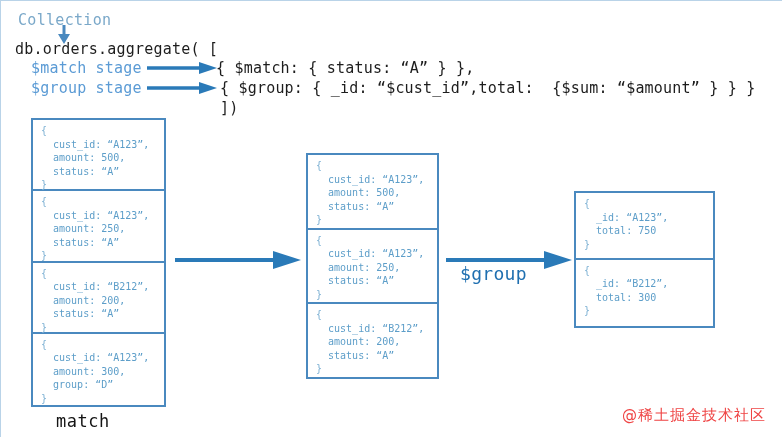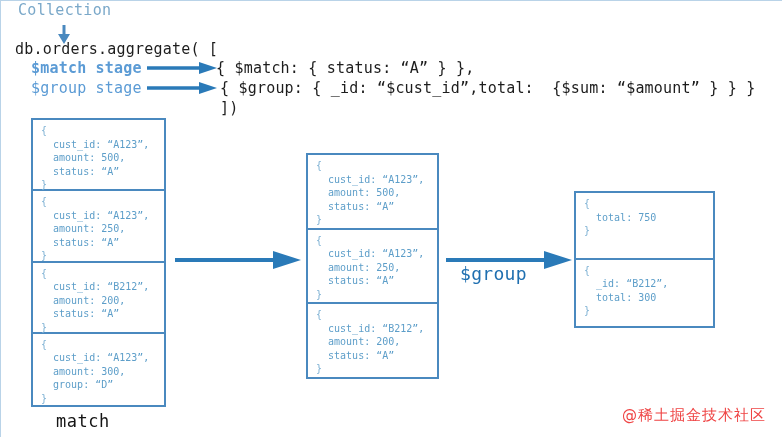--- a/index.html
+++ b/index.html
@@ -16,21 +16,21 @@
     border-top: 1px solid #b9d3e8;
     border-left: 1px solid #b9d3e8;
     box-sizing: border-box;
     font-family: "DejaVu Sans Mono", "Liberation Mono", monospace;
   }
 
   
   .collection-label {
     position: absolute;
     left: 17px;
-    top: 0;
+    top: 10px;
     font-size: 15px;
     color: #7aa8c9;
     letter-spacing: 0.3px;
     white-space: pre;
   }
   .collection-arrow {
     position: absolute;
     left: 56px;
     top: 24px;
     width: 14px;
@@ -44,21 +44,21 @@
     letter-spacing: 0.2px;
   }
   .code-main { left: 14px; top: 39px; }
   .stage-label {
     position: absolute;
     font-size: 15px;
     color: #5b9bd5;
     white-space: pre;
     letter-spacing: 0.2px;
   }
-  .stage-match { left: 30px; top: 58px; font-weight: bold; }
+  .stage-match { left: 30px; top: 58px; }
   .stage-group { left: 30px; top: 78px; }
   .code-match { left: 215px; top: 58px; }
   .code-group { left: 219px; top: 78px; text-align: center; }
   .code-close { left: 219px; top: 98px; }
 
   .hzarrow {
     position: absolute;
     height: 12px;
   }
 
@@ -223,20 +223,21 @@
 
   <svg class="stage-arrow" id="arrow-group" width="126" height="18" viewBox="0 0 126 18">
     <path d="M0 9 L100 9" stroke="#2a7ab8" stroke-width="4" fill="none"></path>
     <path d="M98 0 L126 9 L98 18 Z" fill="#2a7ab8"></path>
   </svg>
   <div class="stage-arrow-label" id="label-group">$group</div>
 
   <div class="docbox" id="box-grouped">
       <div class="docrow">
         <div class="docline brace">{</div>
+        <div class="docline">  _id: “A123”,</div>
         <div class="docline">  total: 750</div>
         <div class="docline brace">}</div>
       </div>
       <div class="docrow">
         <div class="docline brace">{</div>
         <div class="docline">  _id: “B212”,</div>
         <div class="docline">  total: 300</div>
         <div class="docline brace">}</div>
       </div>
     </div>

